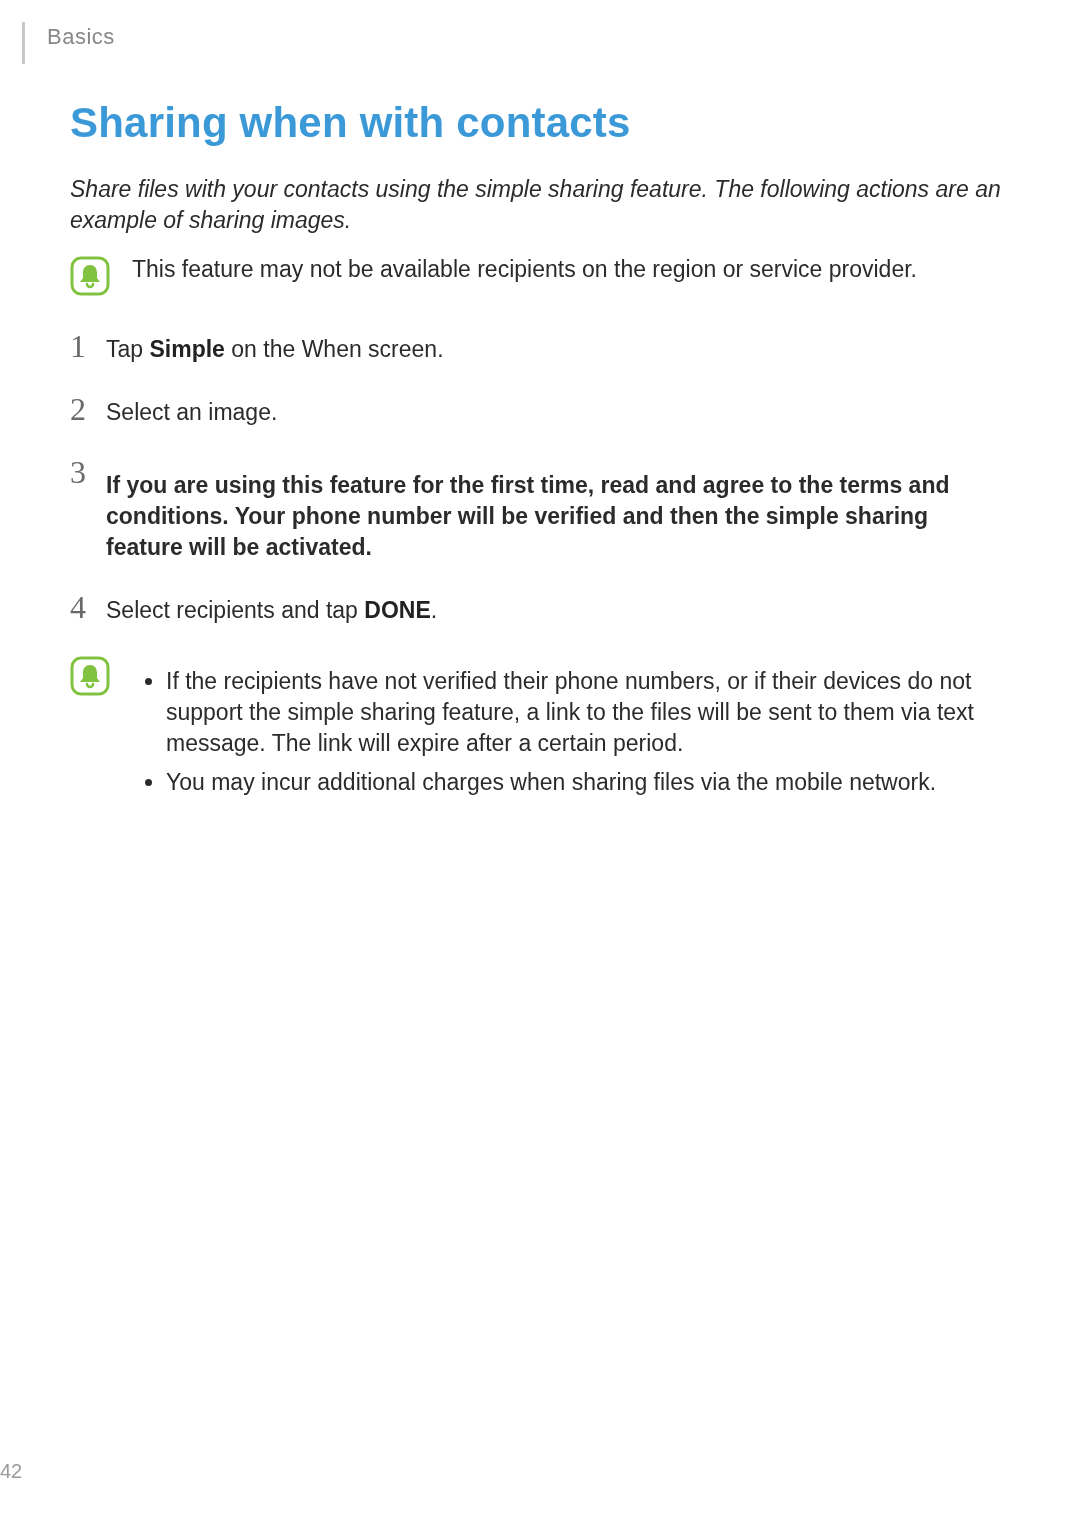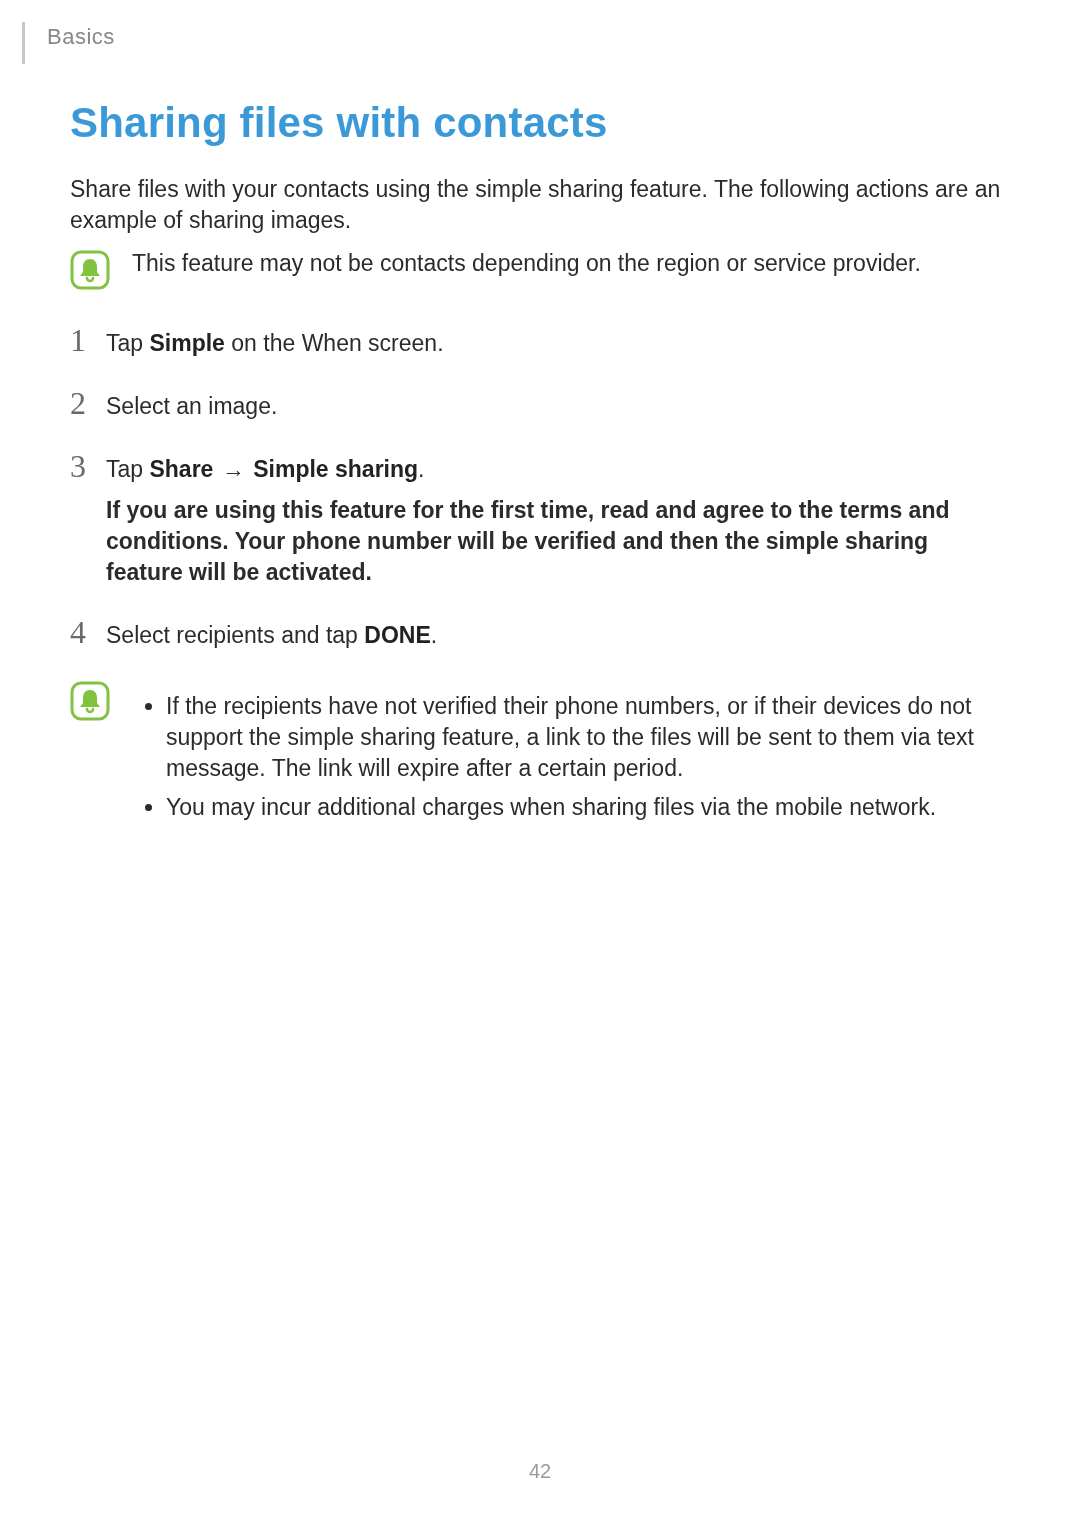--- a/index.html
+++ b/index.html
@@ -43,21 +43,21 @@
     left:70px;
     right:70px;
   }
   h1.title{
     color:var(--accent);
     font-size:42px;
     font-weight:600;
     margin:0 0 22px 0;
     letter-spacing:.2px;
   }
-  p.intro{margin:0 0 12px 0;}
+  p.intro{margin:0 0 18px 0;font-style:italic;}
   .note-row{
     display:flex;
     align-items:flex-start;
     margin:0 0 34px 0;
   }
   .note-icon{
     width:40px;
     height:40px;
     flex:0 0 40px;
     margin-right:22px;
@@ -85,51 +85,51 @@
   }
   .step-body{flex:1;padding-top:4px;}
   .step-body p{margin:0 0 10px 0;}
   .step-body p.sub{margin-top:10px;font-weight:bold;}
   b,strong{font-weight:700;color:#222;}
   .arrow{padding:0 2px;}
   .page-number{
     position:absolute;
     bottom:42px;
     left:0;right:0;
-    text-align:center;
+    text-align:left;
     color:#9a9a9a;
     font-size:20px;
   }
   
   .bell-svg{display:block;}
 </style>
 </head>
 <body>
 
 <div class="header">
   <div class="header-rule"></div>
   <div class="breadcrumb">Basics</div>
 </div>
 
 <div class="content">
 
-  <h1 class="title">Sharing files with contacts</h1>
+  <h1 class="title">Sharing when with contacts</h1>
 
   <p class="intro">Share files with your contacts using the simple sharing feature. The following actions are an example of sharing images.</p>
 
   <div class="note-row">
     <div class="note-icon">
       <svg class="bell-svg" viewBox="0 0 40 40" width="40" height="40" aria-hidden="true">
         <rect x="2" y="2" width="36" height="36" rx="9" ry="9" fill="none" stroke="#82c241" stroke-width="3"></rect>
         <path d="M20 9c-4.5 0-7 3.4-7 7.6V22l-3 4h20l-3-4v-5.4C27 12.4 24.5 9 20 9z" fill="#82c241"></path>
         <path d="M17 28a3 3 0 0 0 6 0" fill="none" stroke="#82c241" stroke-width="2.6" stroke-linecap="round"></path>
       </svg>
     </div>
     <div class="note-body">
-      <p>This feature may not be contacts depending on the region or service provider.</p>
+      <p>This feature may not be available recipients on the region or service provider.</p>
     </div>
   </div>
 
   <ol class="steps">
 
     <li>
       <div class="step-num">1</div>
       <div class="step-body">
         <p>
           <span>Tap </span><strong>Simple</strong><span> on the When screen.</span>
@@ -140,23 +140,20 @@
     <li>
       <div class="step-num">2</div>
       <div class="step-body">
         <p>Select an image.</p>
       </div>
     </li>
 
     <li>
       <div class="step-num">3</div>
       <div class="step-body">
-        <p>
-          <span>Tap </span><strong>Share</strong><span class="arrow"> → </span><strong>Simple sharing</strong><span>.</span>
-        </p>
         <p class="sub">If you are using this feature for the first time, read and agree to the terms and conditions. Your phone number will be verified and then the simple sharing feature will be activated.</p>
       </div>
     </li>
 
     <li>
       <div class="step-num">4</div>
       <div class="step-body">
         <p>
           <span>Select recipients and tap </span><strong>DONE</strong><span>.</span>
         </p>

